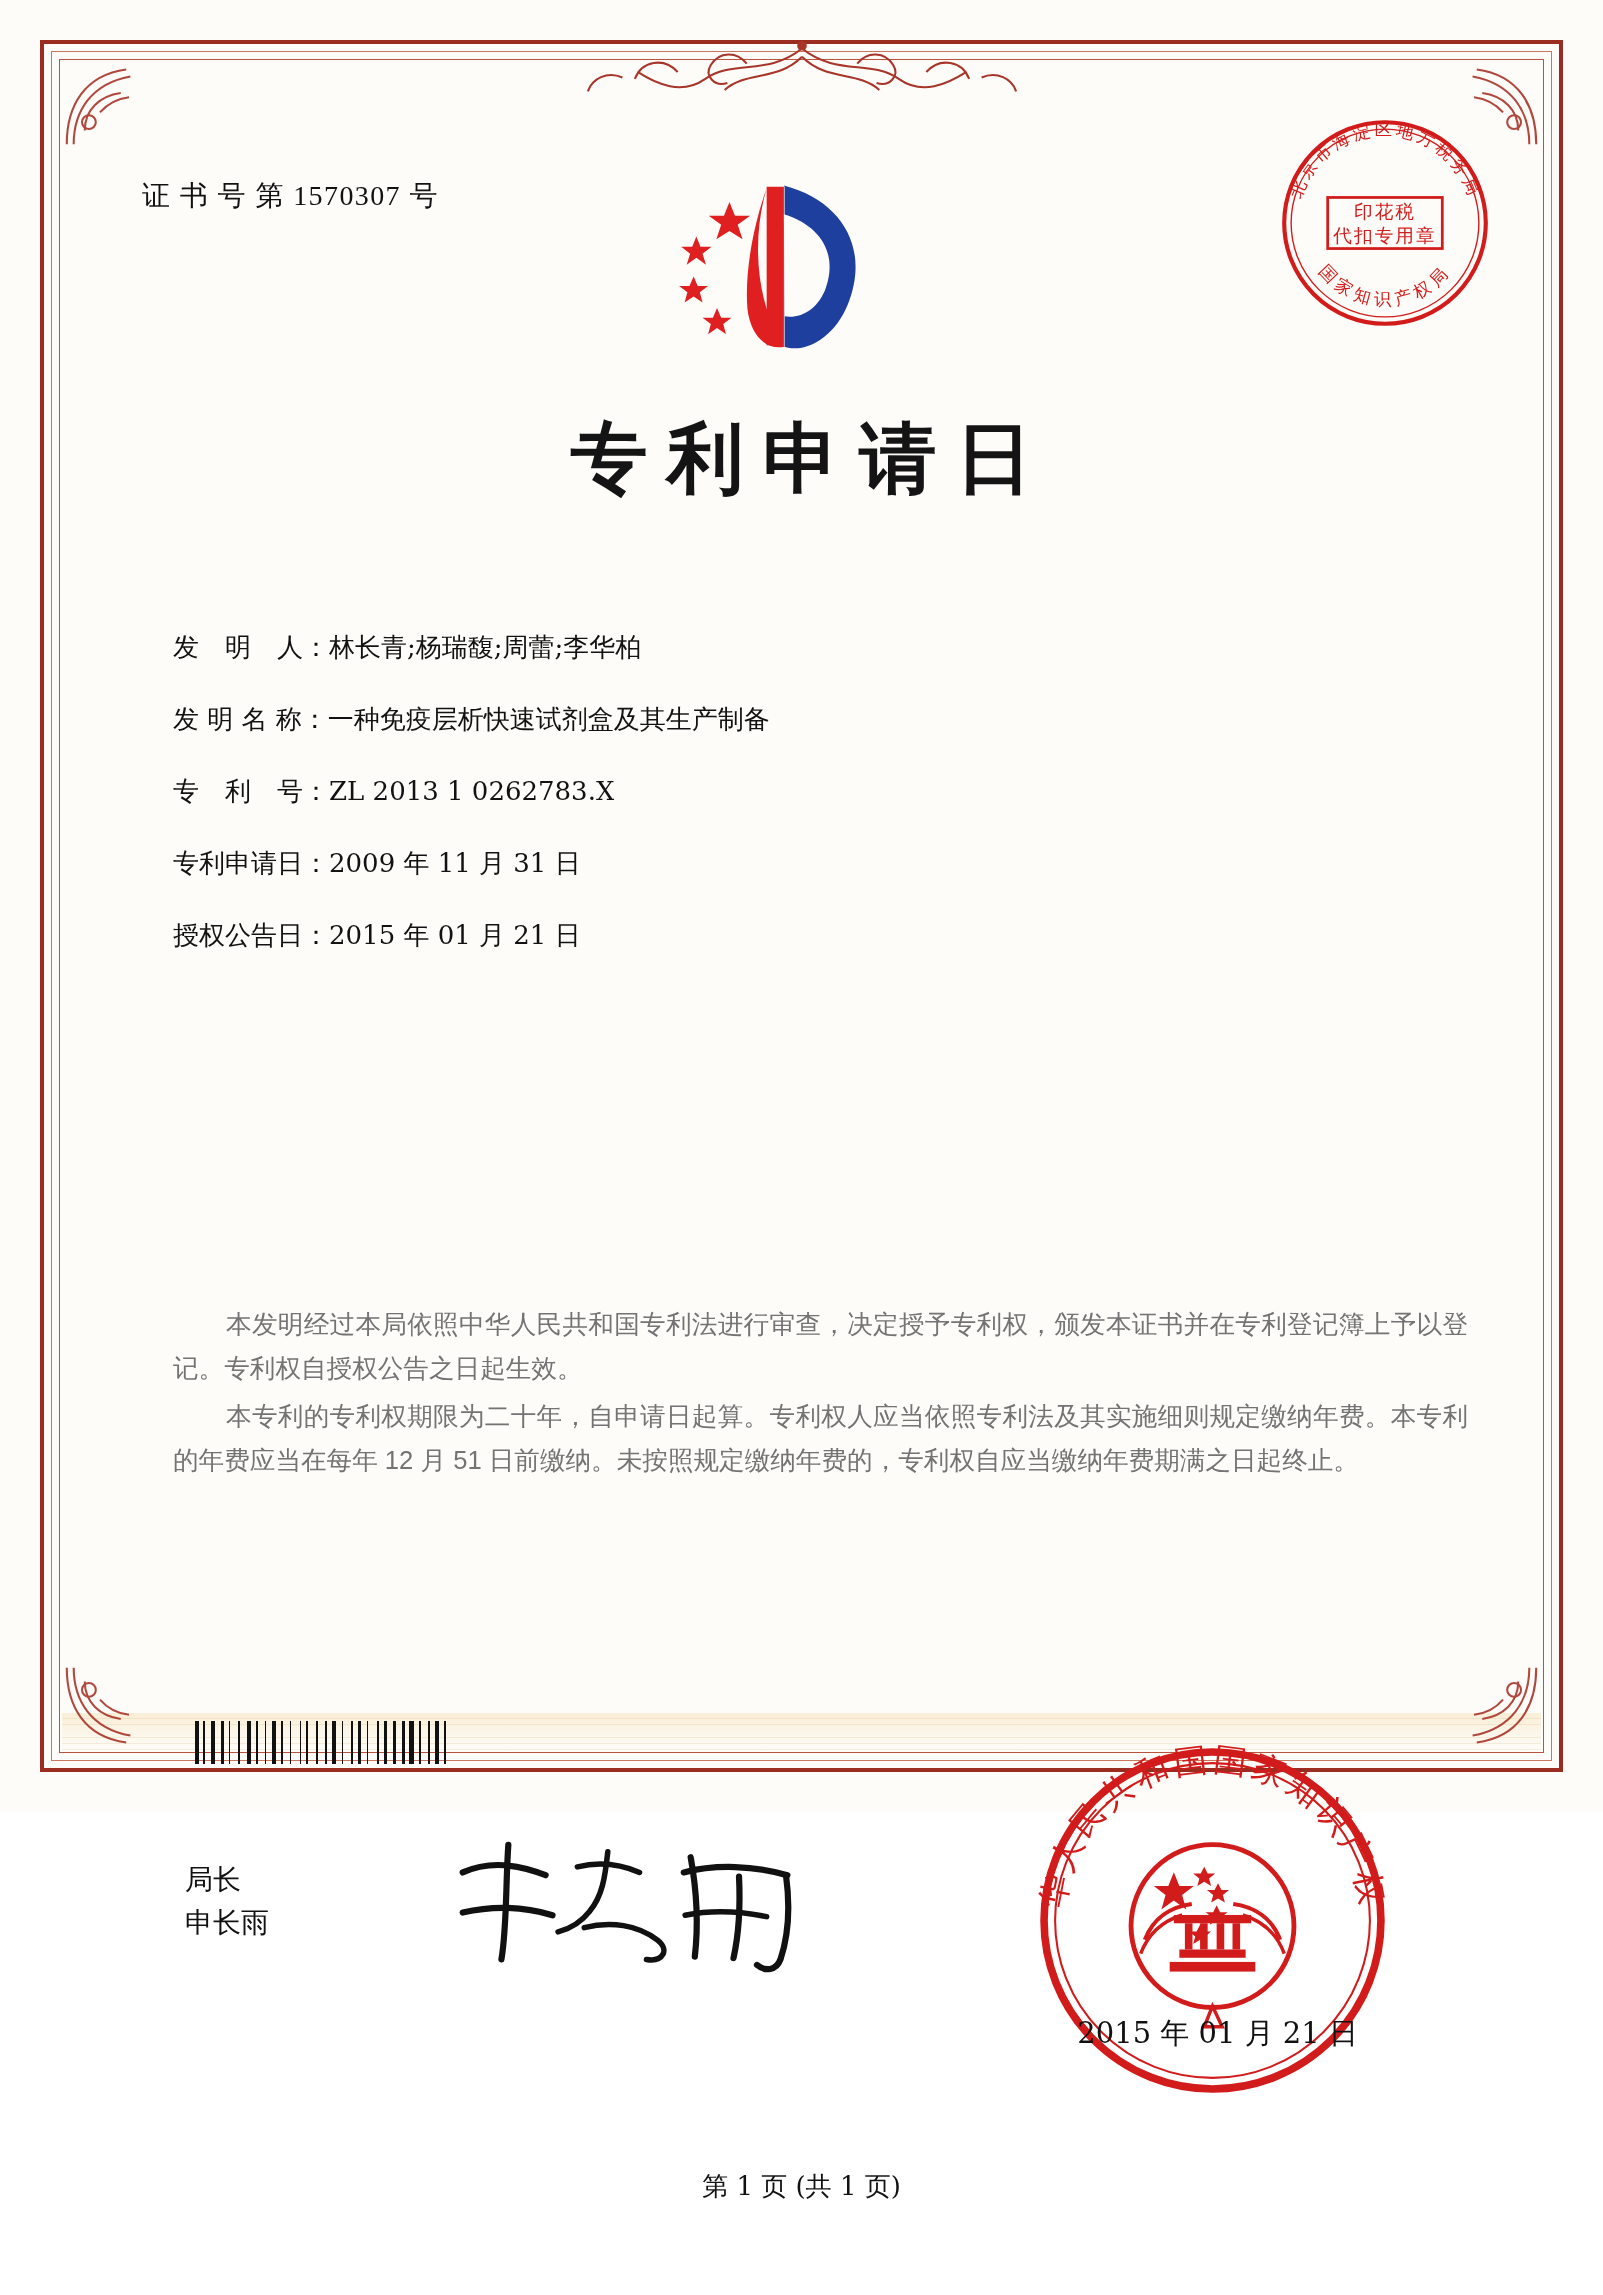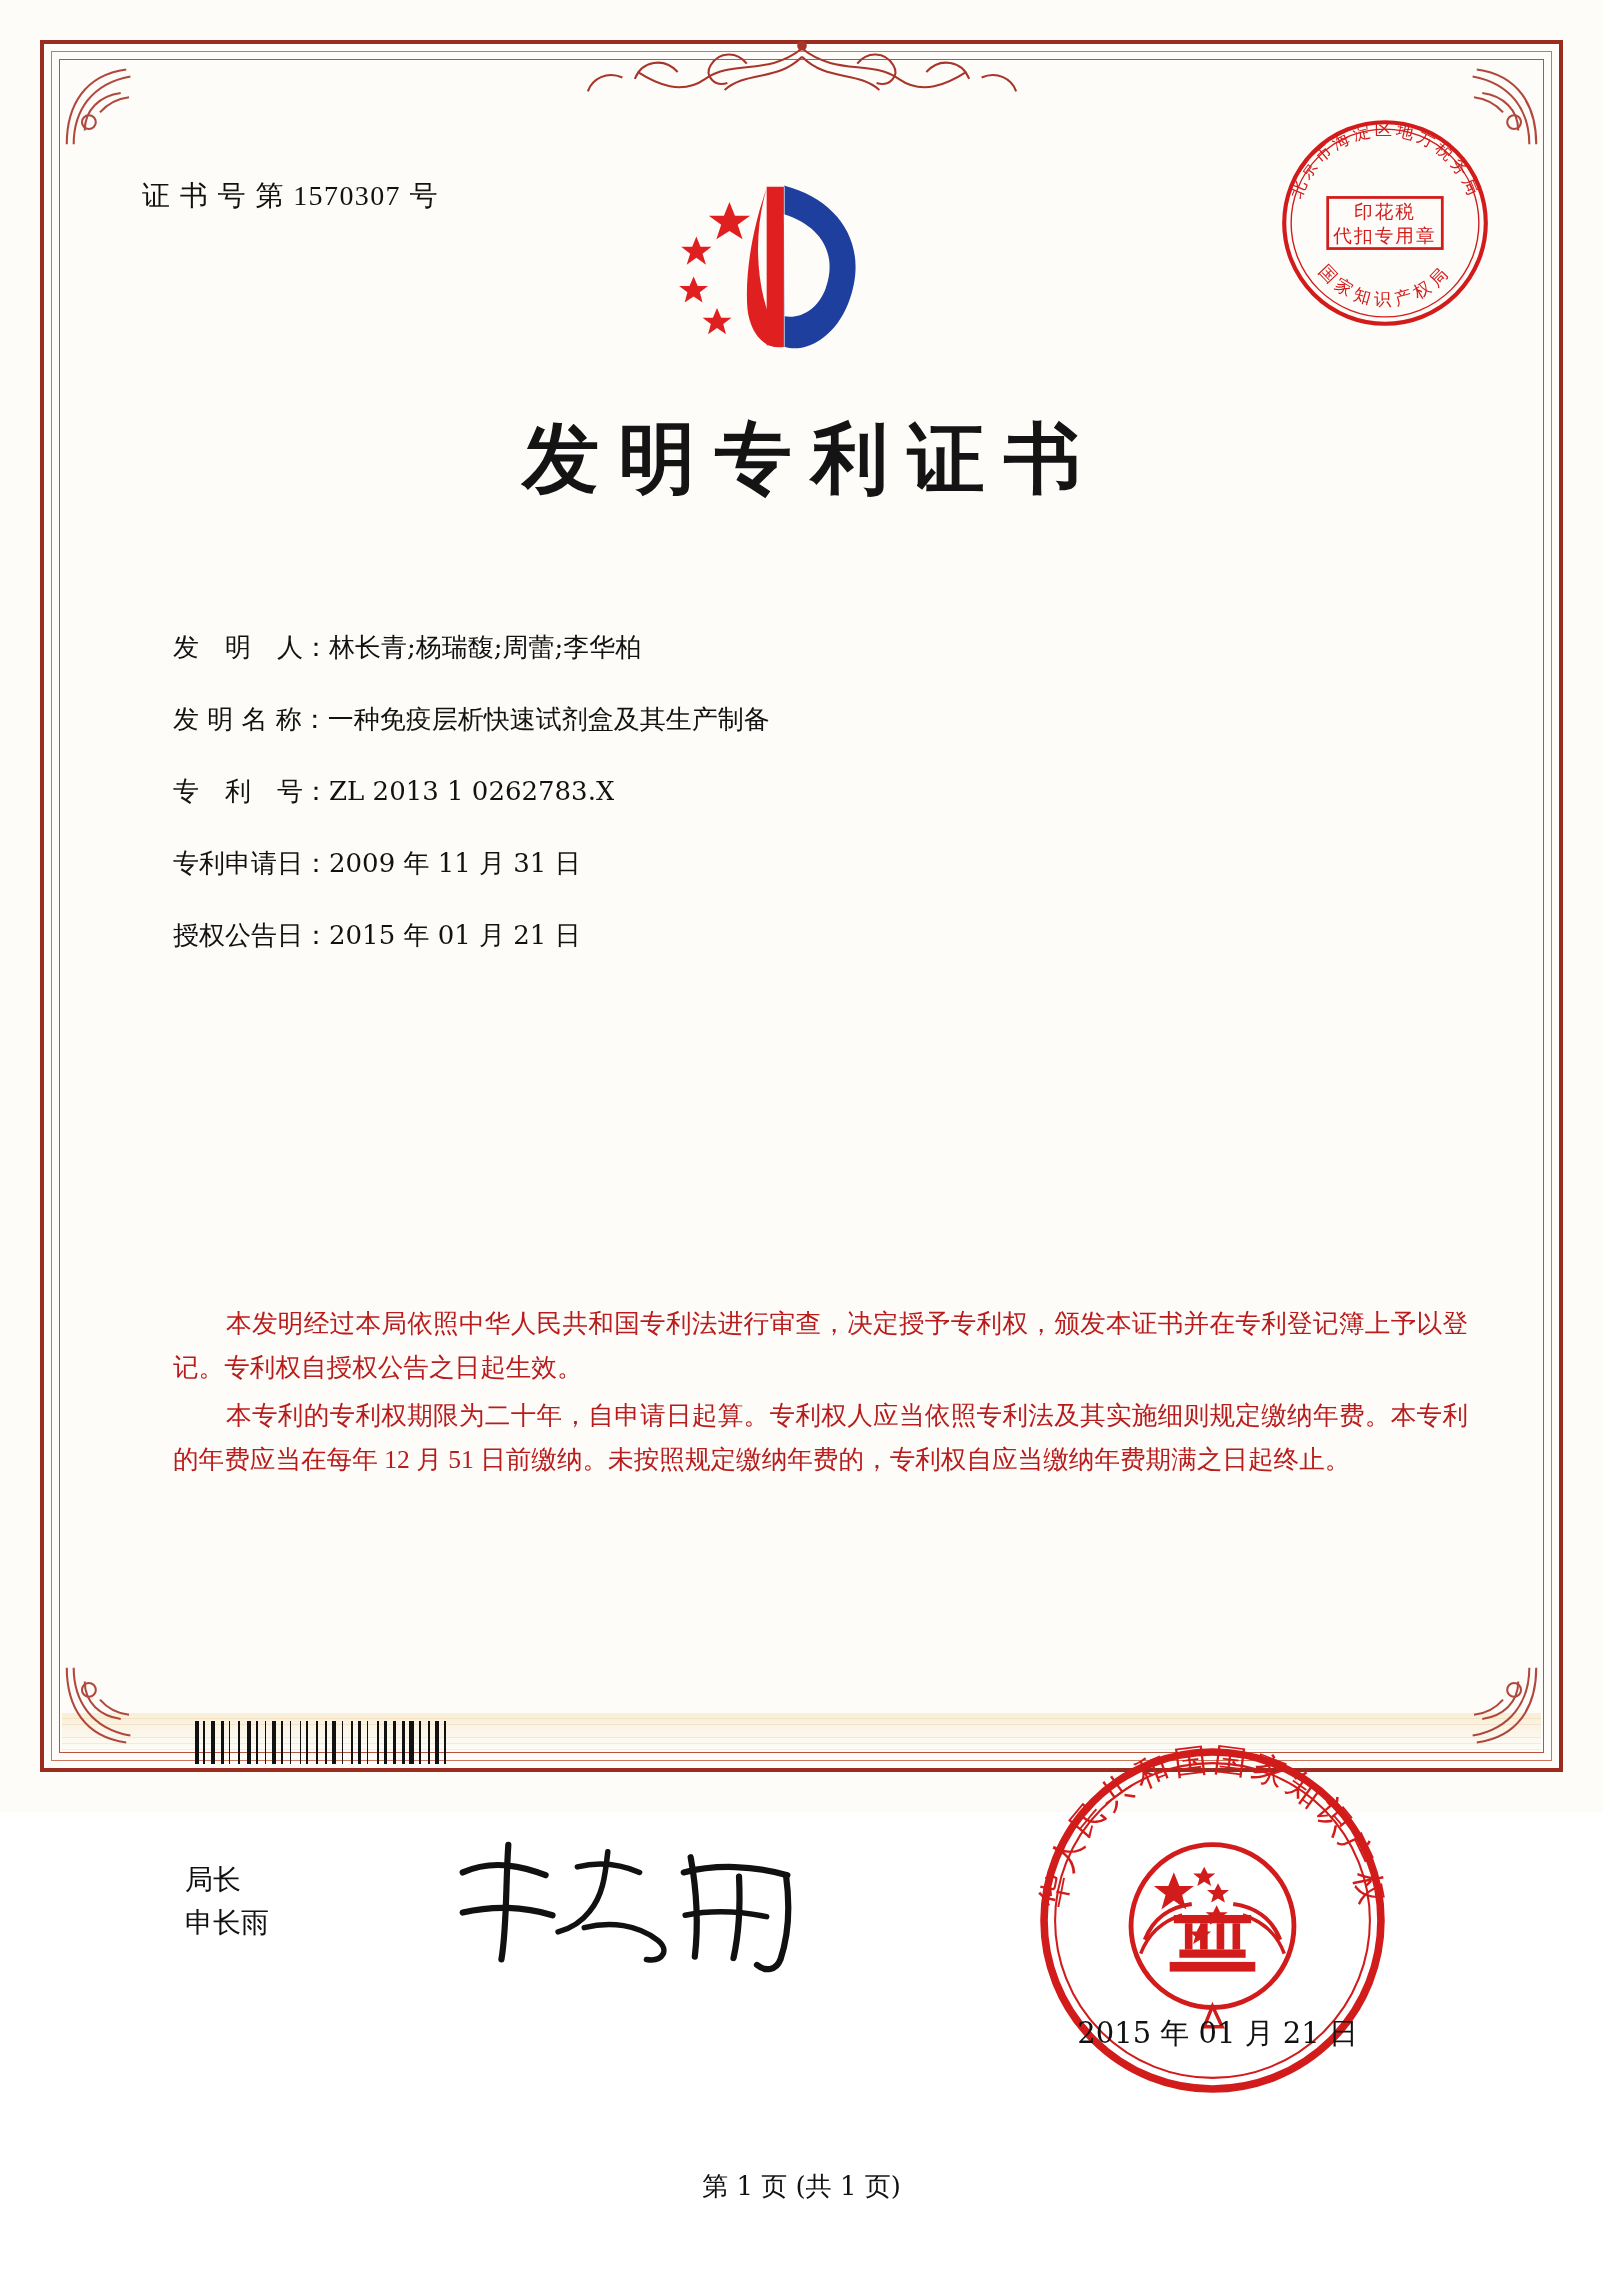--- a/index.html
+++ b/index.html
@@ -158,24 +158,24 @@
     overflow: hidden;
     text-overflow: ellipsis;
   }
 
   
   .body-text {
     position: absolute;
     left: 173px;
     right: 135px;
     top: 1302px;
-    font-family: Liberation Serif, serif;
+    font-family: Liberation Sans, sans-serif;
     font-size: 25.6px;
     line-height: 1.72;
-    color: #b91c1c;
+    color: #737373;
     text-align: justify;
   }
   .body-text p {
     margin: 0 0 4.1px 0;
     text-indent: 53px;
   }
 
   
   .barcode {
     position: absolute;
@@ -337,21 +337,21 @@
         <textPath href="#taxTop" startOffset="50%" text-anchor="middle">北京市海淀区地方税务局</textPath>
       </text>
       <text font-family="DejaVu Serif, serif" font-size="25" fill="#d21b1b" letter-spacing="7">
         <textPath href="#taxBot" startOffset="50%" text-anchor="middle">国家知识产权局</textPath>
       </text>
       <text x="155" y="148" text-anchor="middle" font-family="DejaVu Serif, serif" font-size="27" fill="#d21b1b" letter-spacing="3">印花税</text>
       <text x="155" y="182" text-anchor="middle" font-family="DejaVu Serif, serif" font-size="27" fill="#d21b1b" letter-spacing="3">代扣专用章</text>
     </svg>
   </div>
 
-  <div class="main-title">发明专利证书</div>
+  <div class="main-title">专利申请日</div>
 
   <div class="fields">
     <div class="field-row">
       <span class="field-label">发　明　人：</span>
       <span class="field-value">林长青;杨瑞馥;周蕾;李华柏</span>
     </div>
     <div class="field-row">
       <span class="field-label">发 明 名 称：</span>
       <span class="field-value">一种免疫层析快速试剂盒及其生产制备</span>
     </div>

